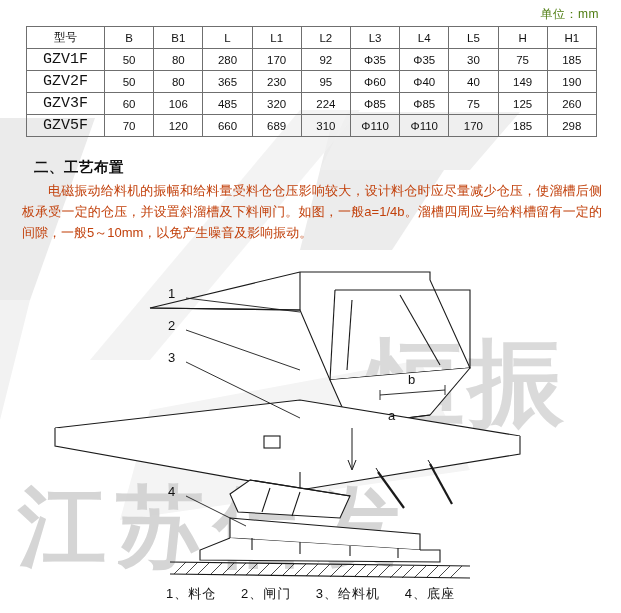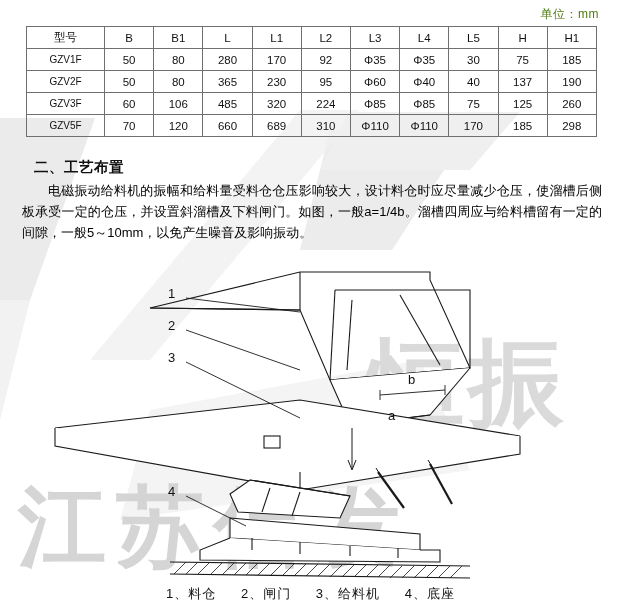--- a/index.html
+++ b/index.html
@@ -51,21 +51,22 @@
     height: 21px;
     padding: 0;
     font-weight: normal;
     color: #111;
   }
   table.spec th {
     font-weight: normal;
     margin-left: 36px;
   }
   table.spec td.model {
-    font-size: 10px;
+    font-size: 15px;
+    font-family: Liberation Mono, monospace;
   }
   col.c0 { width: 78px; }
   col.cx { width: 49.2px; }
 
   
   .section-title {
     position: absolute;
     top: 158px;
     left: 34px;
     font-size: 14.5px;
@@ -76,21 +77,21 @@
 
   
   .para {
     position: absolute;
     top: 180px;
     left: 22px;
     width: 580px;
     font-size: 13px;
     line-height: 21px;
     text-align: justify;
-    color: #000000;
+    color: #c2410c;
     text-indent: 26px;
   }
 
   
   .bg-art {
     position: absolute;
     left: 0;
     top: 0;
     width: 621px;
     height: 613px;
@@ -217,21 +218,21 @@
         <tr>
           <td class="model">GZV2F</td>
           <td>50</td>
           <td>80</td>
           <td>365</td>
           <td>230</td>
           <td>95</td>
           <td>Φ60</td>
           <td>Φ40</td>
           <td>40</td>
-          <td>137</td>
+          <td>149</td>
           <td>190</td>
         </tr>
         <tr>
           <td class="model">GZV3F</td>
           <td>60</td>
           <td>106</td>
           <td>485</td>
           <td>320</td>
           <td>224</td>
           <td>Φ85</td>

